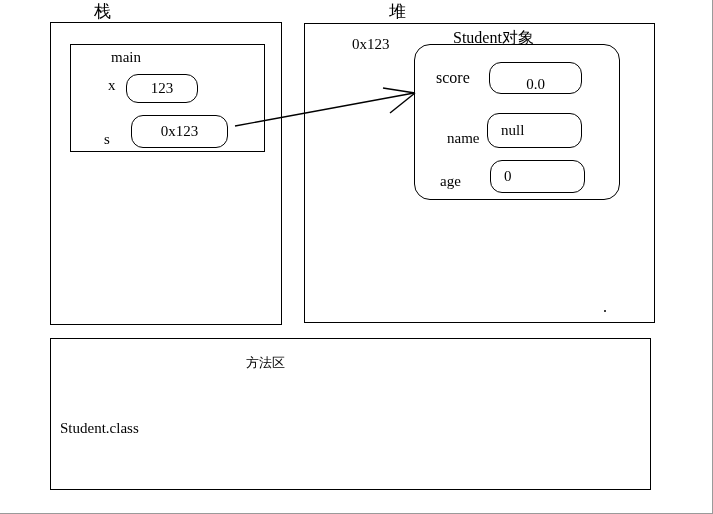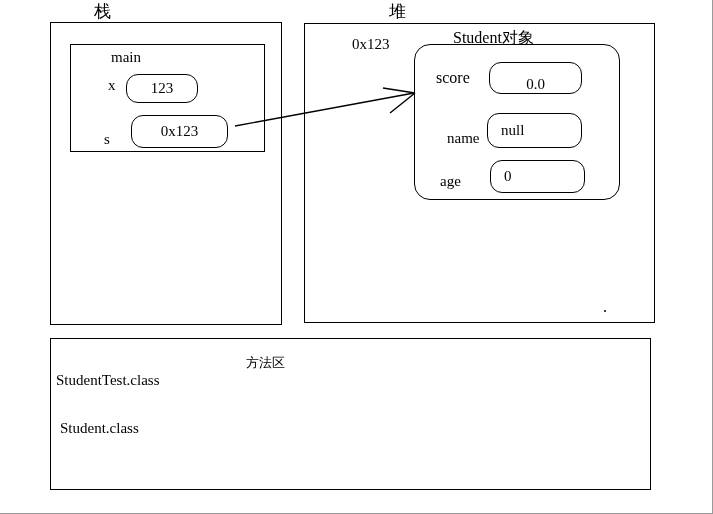--- a/index.html
+++ b/index.html
@@ -114,21 +114,20 @@
   <div class="lbl" style="left:440px; top:174px; font-size:15px;text-align:center;">age</div>
   <div class="rbox" style="left:490px; top:160px; width:95px; height:33px;"></div>
   <div class="val" style="left:490px; top:160px; width:95px; height:33px; font-size:15px; justify-content:flex-start; padding-left:14px; box-sizing:border-box;">0</div>
 
   <div class="dot" style="left:604px; top:310px;"></div>
 
   <div class="box" style="left:50px; top:338px; width:601px; height:152px;"></div>
 
   <div class="lbl cjk" style="left:246px; top:340px; font-size:13px;margin-top:16px;">方法区</div>
 
-  <div class="lbl" style="left:56px; top:373px; font-size:15px;">StudentTest.class</div>
 
   <div class="lbl" style="left:60px; top:413px; font-size:15px;margin-top:8px;">Student.class</div>
 
   <svg class="overlay" viewBox="0 0 713 514">
     <g stroke="#000000" stroke-width="1.4" fill="none">
       <line x1="235" y1="126" x2="414" y2="93"></line>
       <line x1="383" y1="88" x2="415" y2="93"></line>
       <line x1="415" y1="93" x2="390" y2="113"></line>
     </g>
   </svg>

